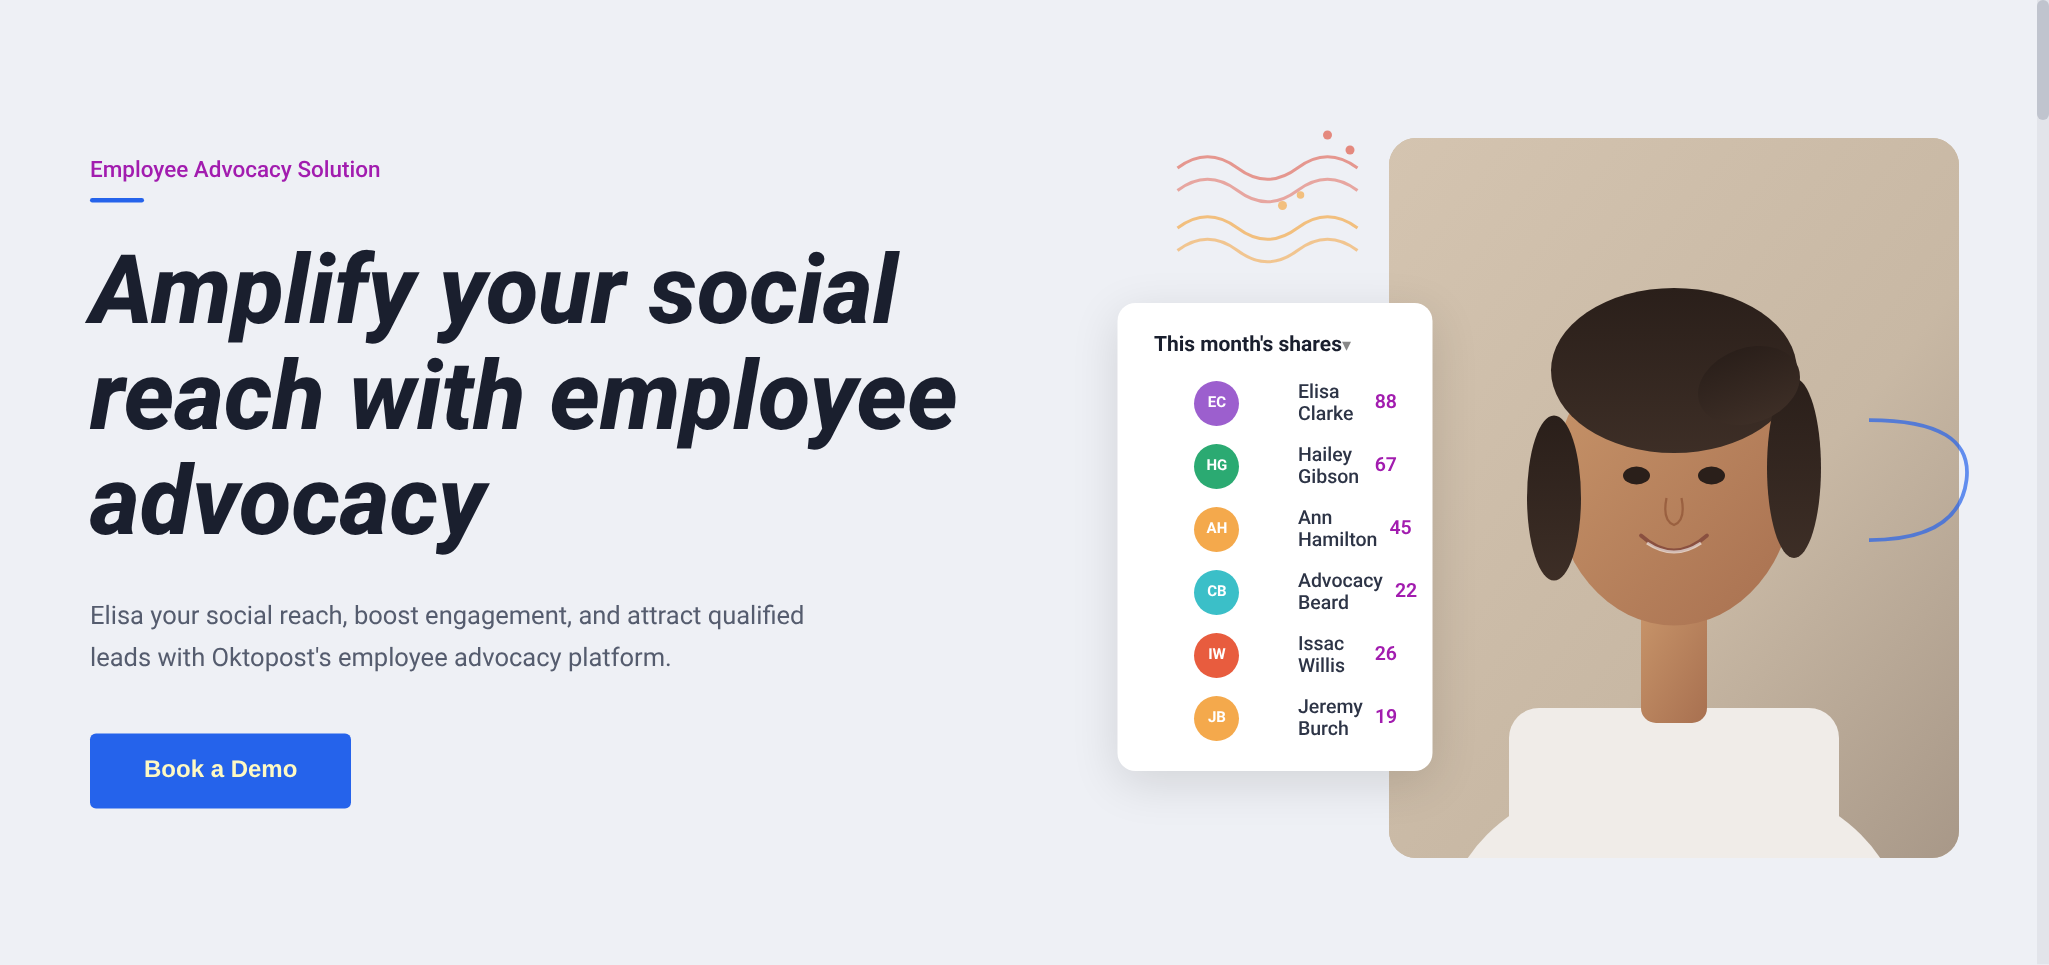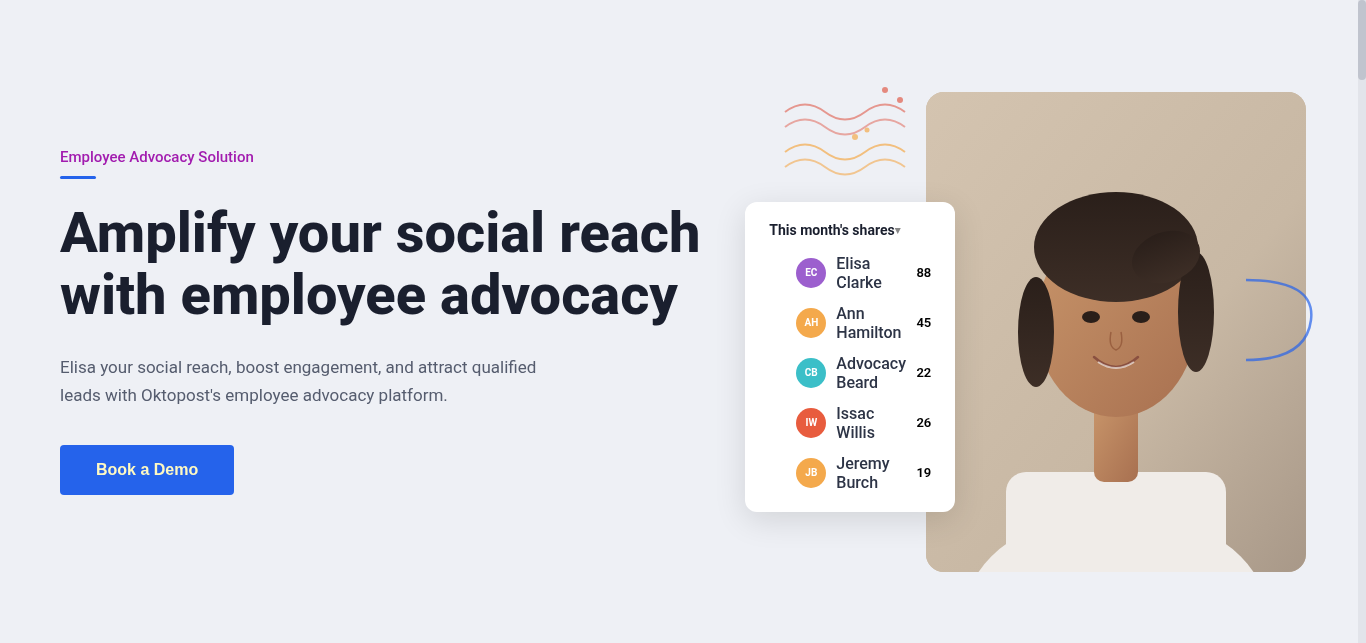--- a/index.html
+++ b/index.html
@@ -34,25 +34,26 @@
 
     .brand-underline {
       width: 36px;
       height: 3px;
       background: #2563eb;
       margin-bottom: 24px;
       border-radius: 2px;
     }
 
     .hero-title {
-      font-size: 56px;
+      font-size: 64px;
       font-weight: 800;
       color: #1a1f2e;
       line-height: 1.1;
       margin-bottom: 28px;
+      font-style: italic;
     }
 
     .hero-subtitle {
       font-size: 17px;
       color: #555c6e;
       line-height: 1.6;
       margin-bottom: 36px;
       max-width: 500px;
     }
 
@@ -164,28 +165,29 @@
       font-size: 10px;
       font-weight: 700;
       color: #fff;
       flex-shrink: 0;
       margin-right: 10px;
       margin-left: 27px;
     }
 
     .person-name {
       flex: 1;
-      font-size: 16px;
+      font-size: 13px;
       color: #2d3446;
       font-weight: 500;
+      margin-left: 29px;
     }
 
     .person-count {
       font-size: 13px;
-      color: #000000;
+      color: #a21caf;
       font-weight: 600;
       margin-left: 8px;
     }
 
     
     .scrollbar {
       position: absolute;
       right: 0;
       top: 0;
       width: 8px;
@@ -290,20 +292,25 @@
         <span class="chevron-icon">▾</span>
       </div>
 
       <div id="people-list">
           <div class="widget-row">
             <div class="avatar" style="background: rgb(156, 95, 206);">EC</div>
             <span class="person-name">Elisa Clarke</span>
             <span class="person-count">88</span>
           </div>
           <div class="widget-row">
+            <div class="avatar" style="background: rgb(43, 170, 114);">HG</div>
+            <span class="person-name">Hailey Gibson</span>
+            <span class="person-count">67</span>
+          </div>
+          <div class="widget-row">
             <div class="avatar" style="background: rgb(244, 169, 76);">AH</div>
             <span class="person-name">Ann Hamilton</span>
             <span class="person-count">45</span>
           </div>
           <div class="widget-row">
             <div class="avatar" style="background: rgb(59, 191, 200);">CB</div>
             <span class="person-name">Advocacy Beard</span>
             <span class="person-count">22</span>
           </div>
           <div class="widget-row">

